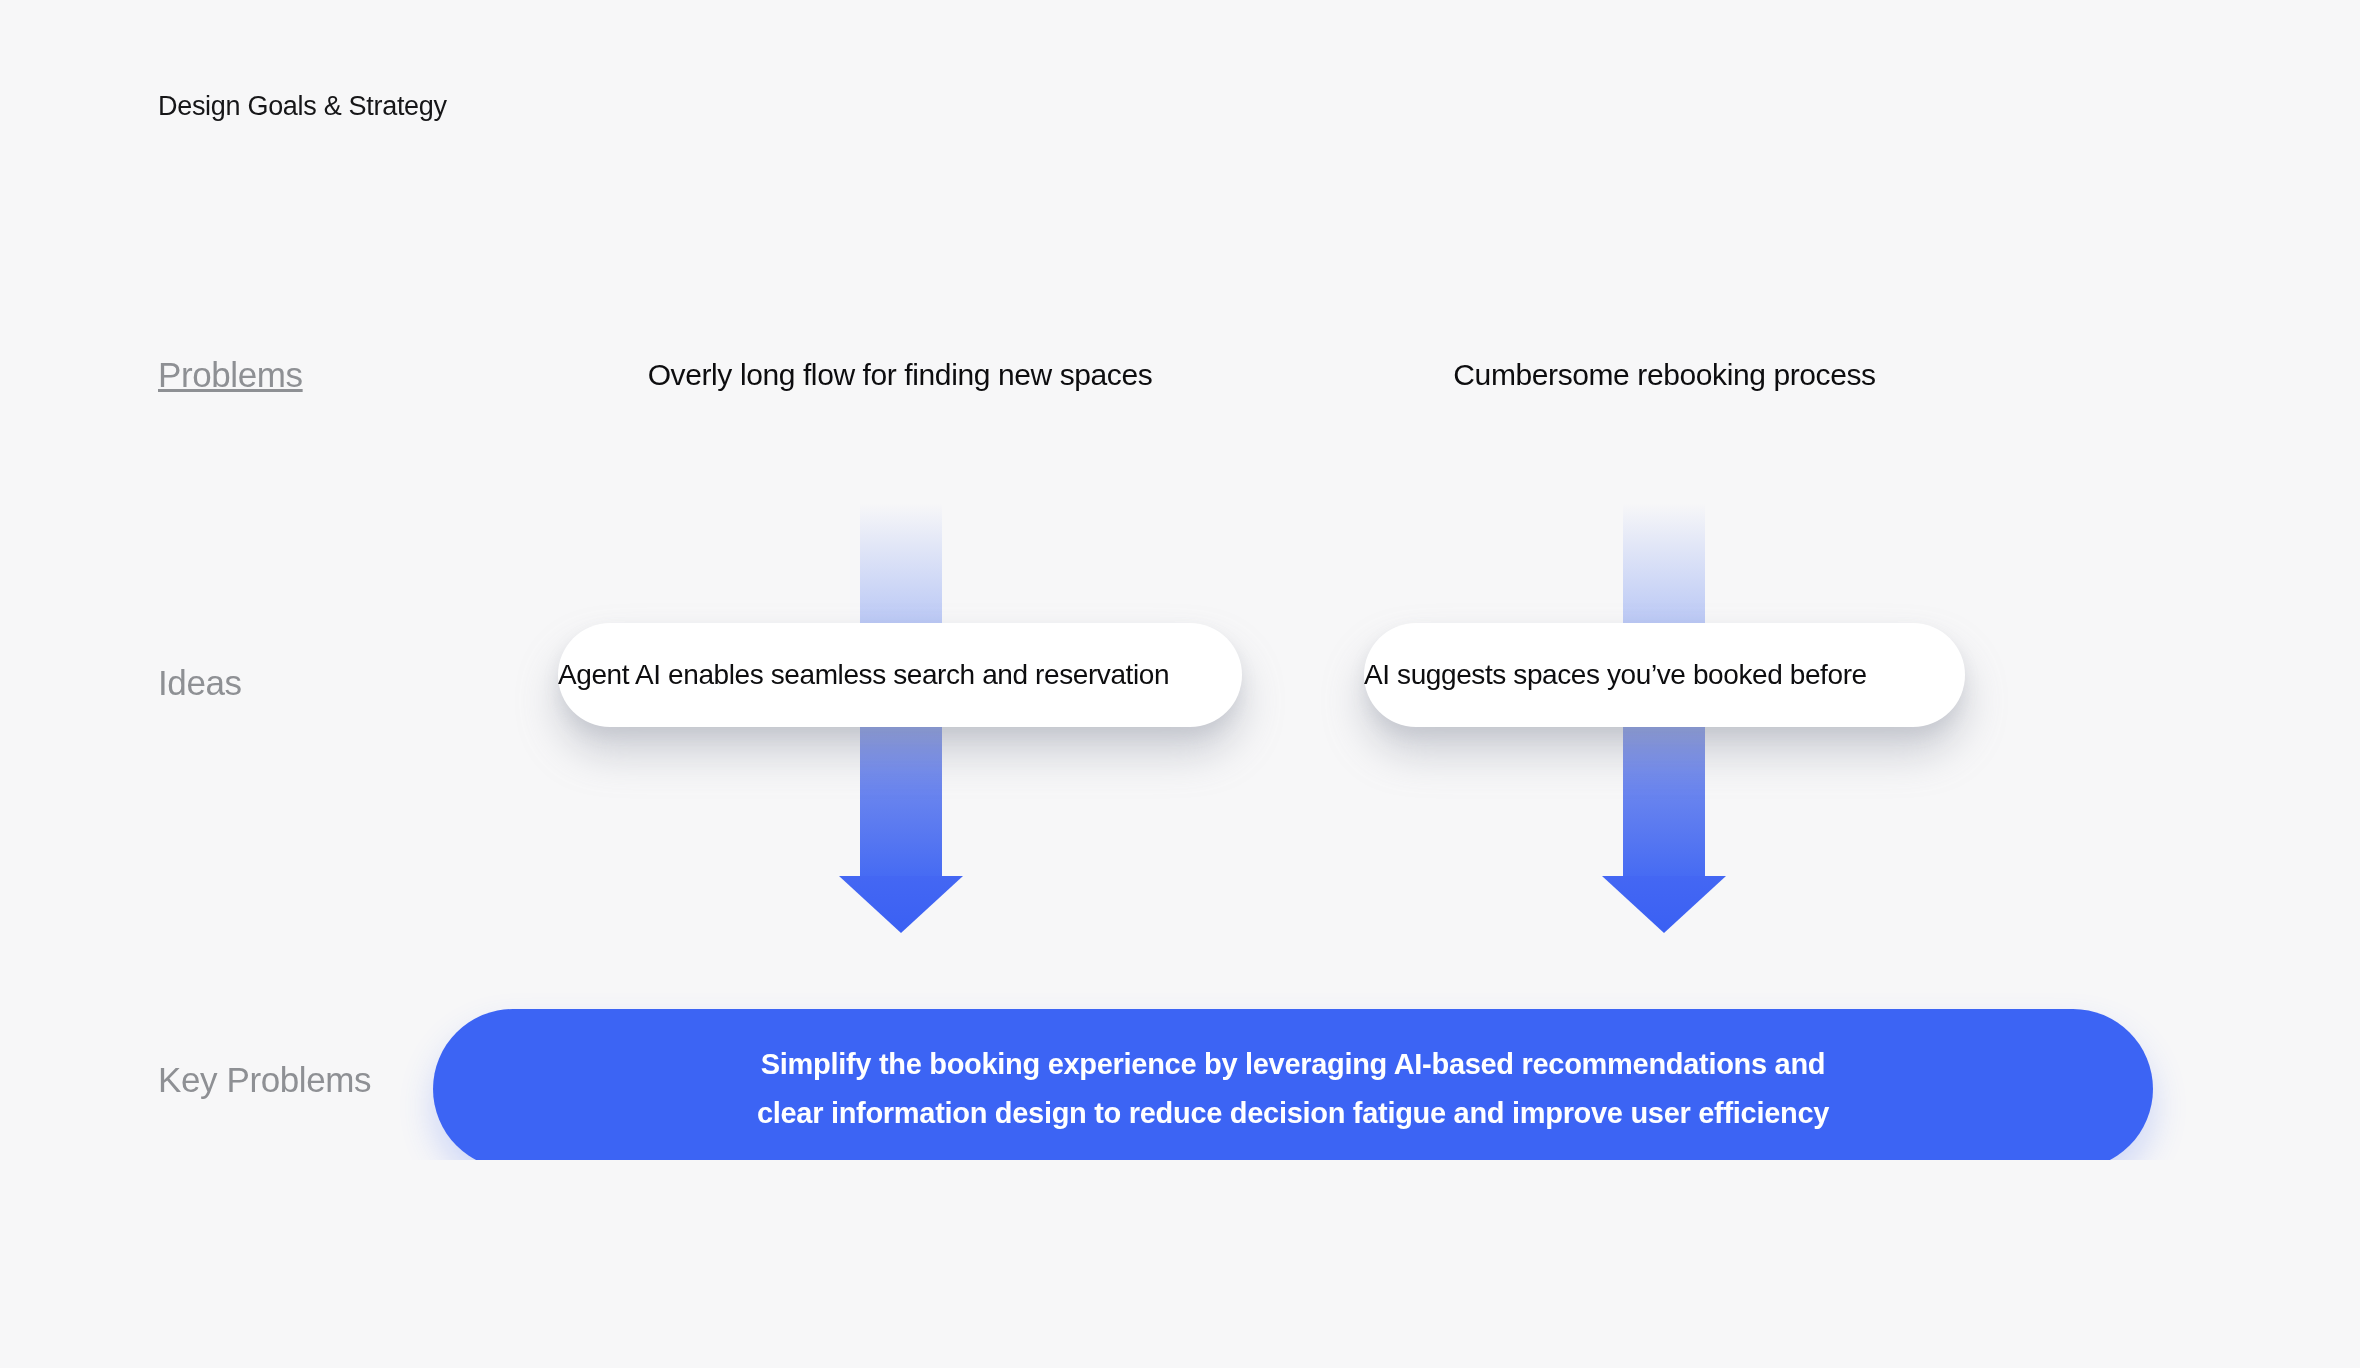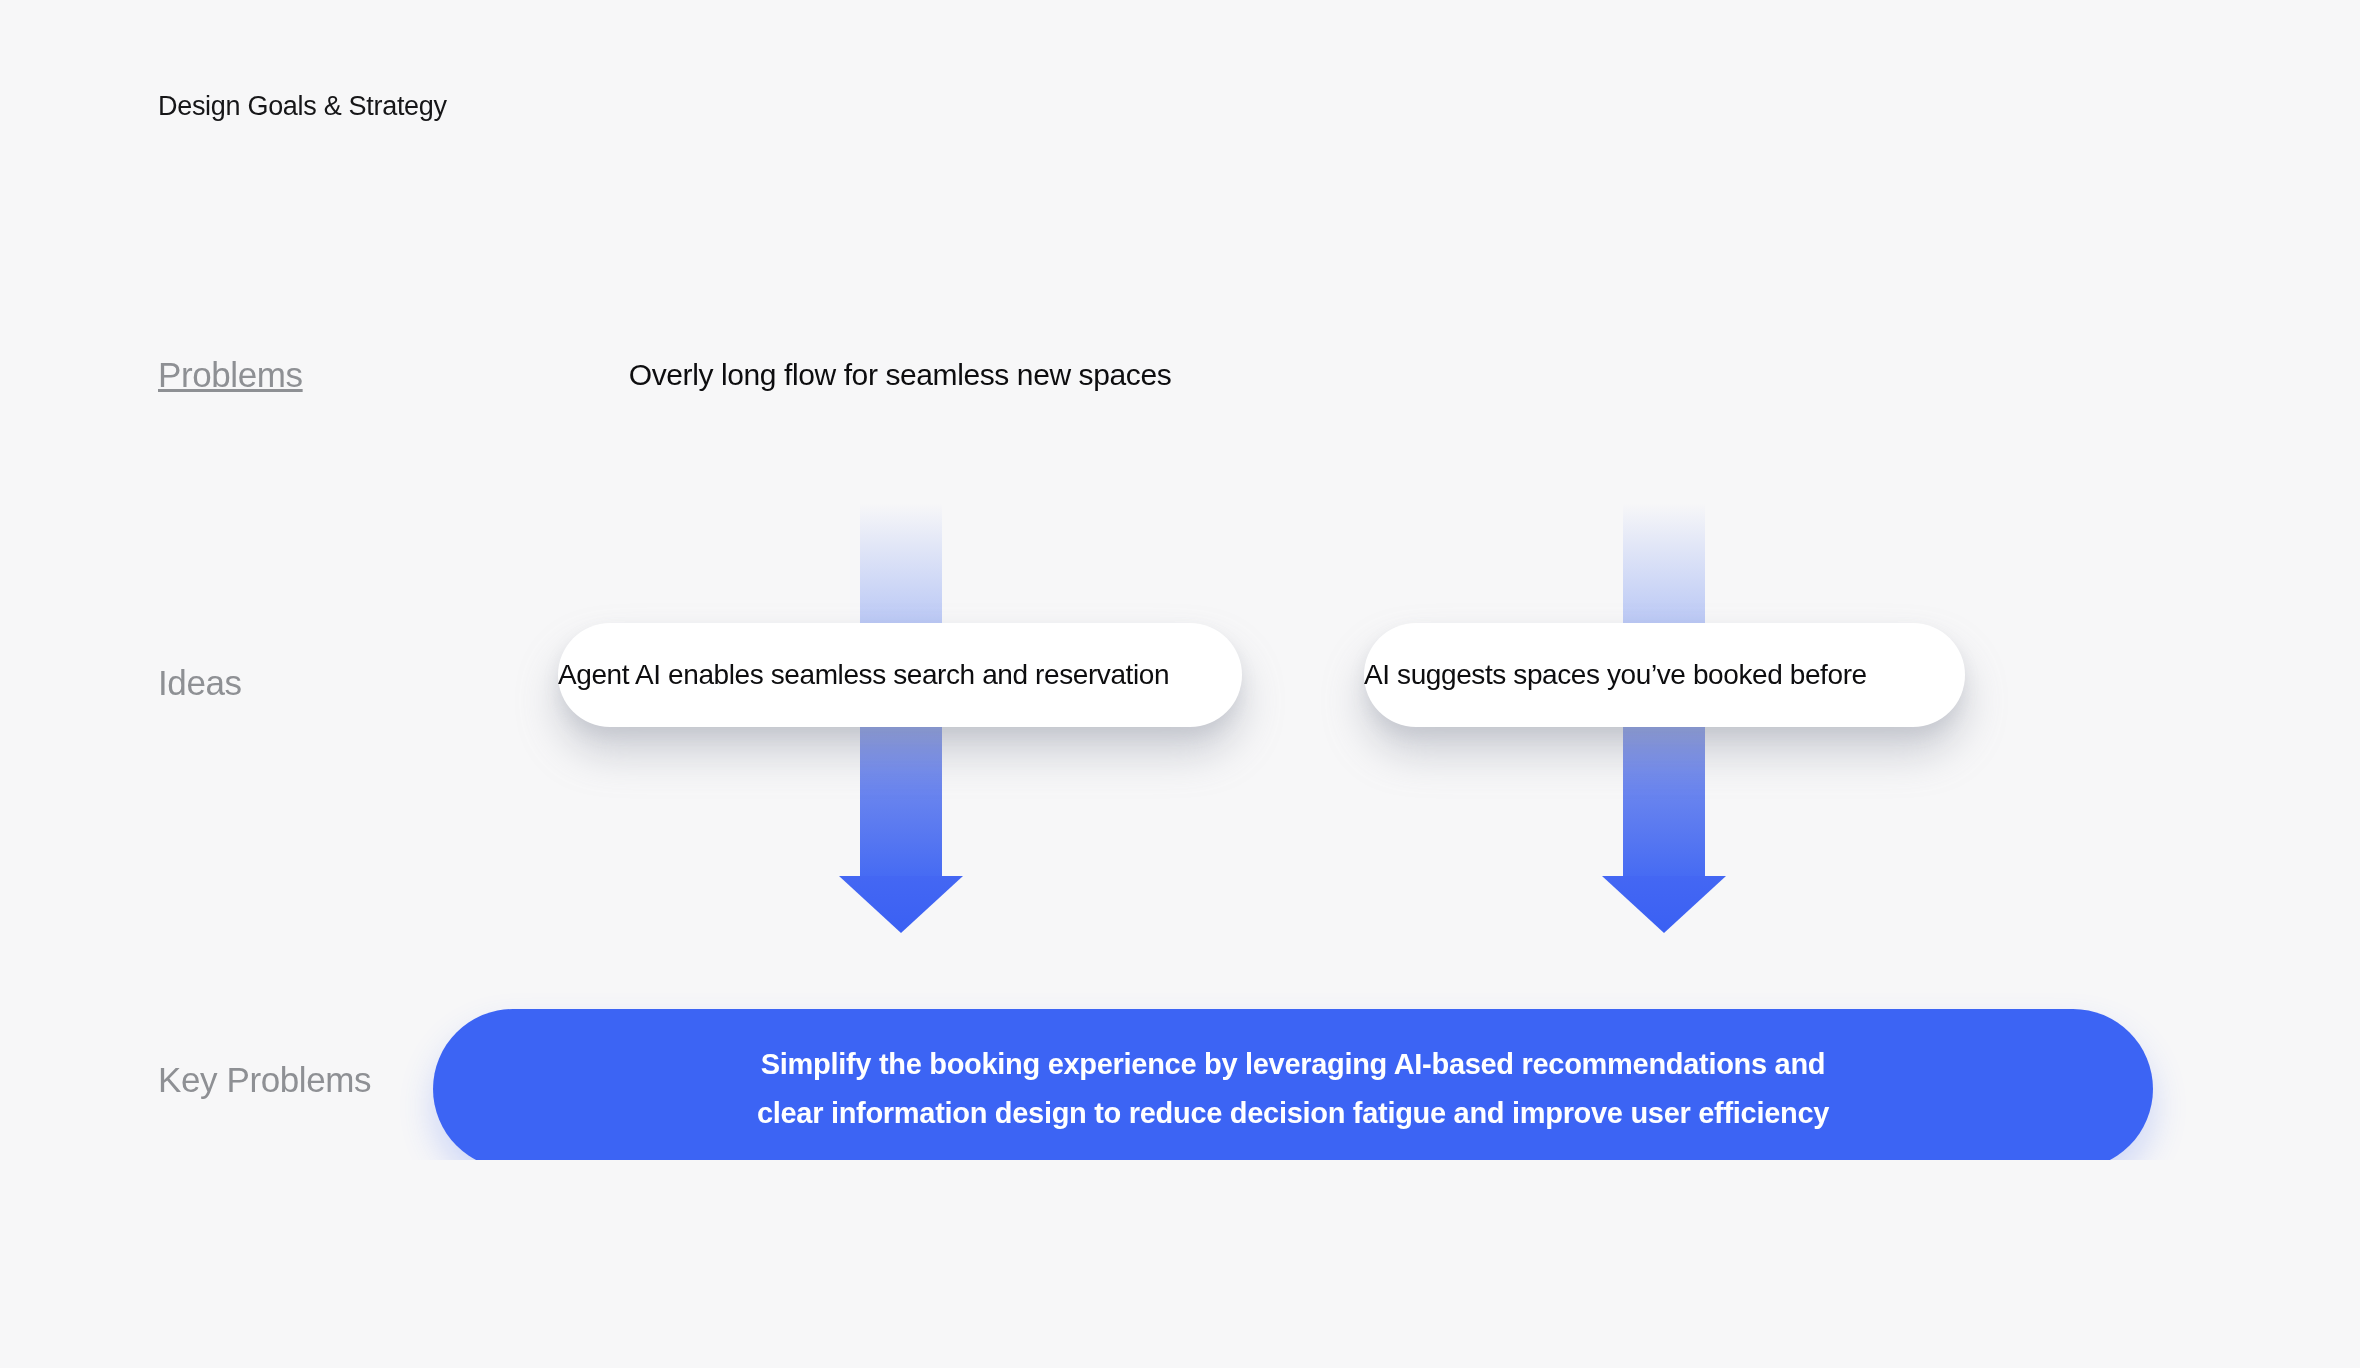--- a/index.html
+++ b/index.html
@@ -92,29 +92,30 @@
 <div class="slide">
 
   <div class="page-title">Design Goals &amp; Strategy</div>
 
   <div class="row-label problems">Problems</div>
 
   <div class="row-label ideas">Ideas</div>
 
   <div class="row-label key-direction">Key Problems</div>
 
-  <div class="problem-text col-1">Overly long flow for seamless new spaces</div>
+  <div class="problem-text col-1">Overly long flow for finding new spaces</div>
 
   <div class="arrow-stem col-1"></div>
   <div class="arrow-head col-1"></div>
 
   <div class="idea-pill col-1">
     <span>Agent AI enables seamless search and reservation</span>
   </div>
 
+  <div class="problem-text col-2">Cumbersome rebooking process</div>
 
   <div class="arrow-stem col-2"></div>
   <div class="arrow-head col-2"></div>
 
   <div class="idea-pill col-2">
     <span>AI suggests spaces you’ve booked before</span>
   </div>
 
   <div class="key-direction-pill">
     <div class="line">Simplify the booking experience by leveraging AI-based recommendations and</div>

